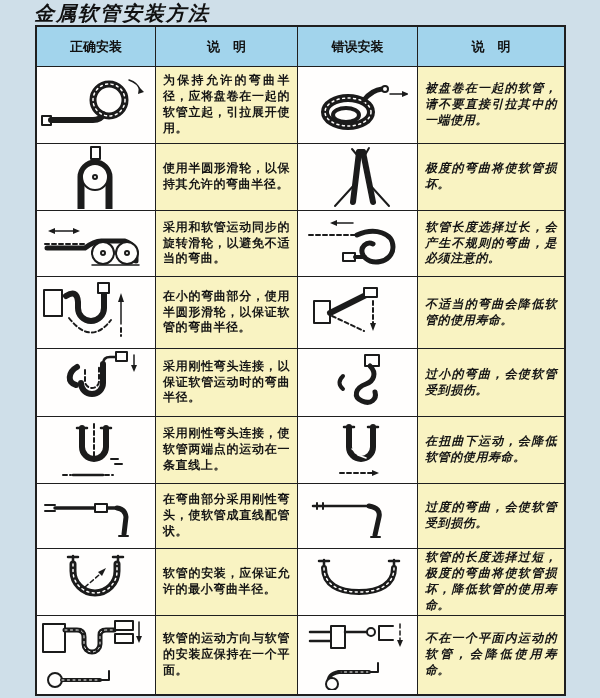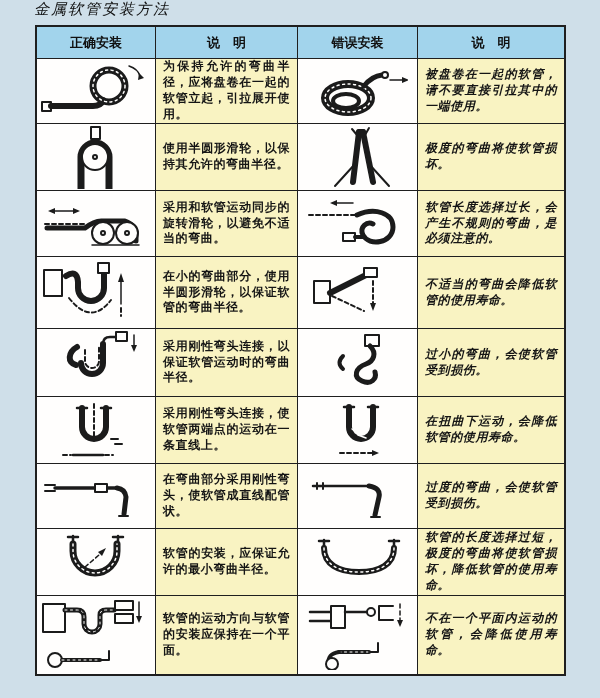--- a/index.html
+++ b/index.html
@@ -6,47 +6,47 @@
     --bg:#cfdfe9; --hd:#a2d4ec; --yl:#f9f3c2; --bd:#1f1f1f; --ink:#141414;
   }
   html,body{margin:0;padding:0;}
   body{
     width:600px;height:698px;background:var(--bg);
     font-family:"Liberation Sans",sans-serif;color:var(--ink);
   }
   .page{position:relative;width:600px;height:698px;overflow:hidden;}
   .title{
     position:absolute;left:34px;top:0px;margin:0;
-    font-family:"DejaVu Serif",serif;font-style:italic;font-weight:normal;
-    font-size:15px;letter-spacing:2px;color:#111;
+    font-family:"DejaVu Serif",serif;font-style:italic;font-weight:bold;
+    font-size:20px;letter-spacing:2px;color:#111;
   }
   .tbl{
     position:absolute;left:35px;top:25px;width:531px;
     border:2px solid var(--bd);background:#fff;box-sizing:border-box;
   }
   .thead,.trow{display:grid;grid-template-columns:119px 142px 120px 146px;box-sizing:border-box;}
-  .thead{height:32px;background:var(--hd);border-bottom:1px solid var(--bd);}
+  .thead{height:40px;background:var(--hd);border-bottom:1px solid var(--bd);}
   .th{
     border-right:1px solid var(--bd);display:flex;align-items:center;justify-content:center;
     font-weight:bold;font-size:13px;color:#101010;box-sizing:border-box;
   }
   .th.last{border-right:none;}
   .trow{border-bottom:1px solid var(--bd);}
   .trow.rlast{border-bottom:none;}
   .cell{border-right:1px solid var(--bd);box-sizing:border-box;overflow:hidden;}
   .cell.last{border-right:none;font-style:italic;}
   .imgc{background:#fffefd;display:flex;align-items:center;justify-content:center;}
   .desc{
     background:var(--yl);display:flex;align-items:center;padding:4px 7px;
   }
   .desc p{
     margin:0;font-size:12px;font-weight:bold;line-height:1.33;letter-spacing:0.6px;
     text-align:justify;color:#151515;
   }
-  .r1{height:65px}.r2{height:67px}.r3{height:66px}.r4{height:72px}.r5{height:68px}
+  .r1{height:77px}.r2{height:67px}.r3{height:66px}.r4{height:72px}.r5{height:68px}
   .r6{height:67px}.r7{height:65px}.r8{height:67px}.r9{height:78px}
   
   .sv *{fill:none;stroke:#1b1b1b;stroke-linecap:round;stroke-linejoin:round;}
   .sv .f{fill:#fffefd;}
   .sv .ah{fill:#1b1b1b;stroke:none;}
   .sv .wd{stroke:#fffefd;}
   .w1{stroke-width:1}.w15{stroke-width:1.5}.w2{stroke-width:2}.w25{stroke-width:2.5}
   .w35{stroke-width:3.5}.w4{stroke-width:4}.w5{stroke-width:5}.w6{stroke-width:6}
   .w7{stroke-width:7}.w8{stroke-width:8}
   .dsa{stroke-dasharray:4 3}.dsb{stroke-dasharray:2 3.5}

